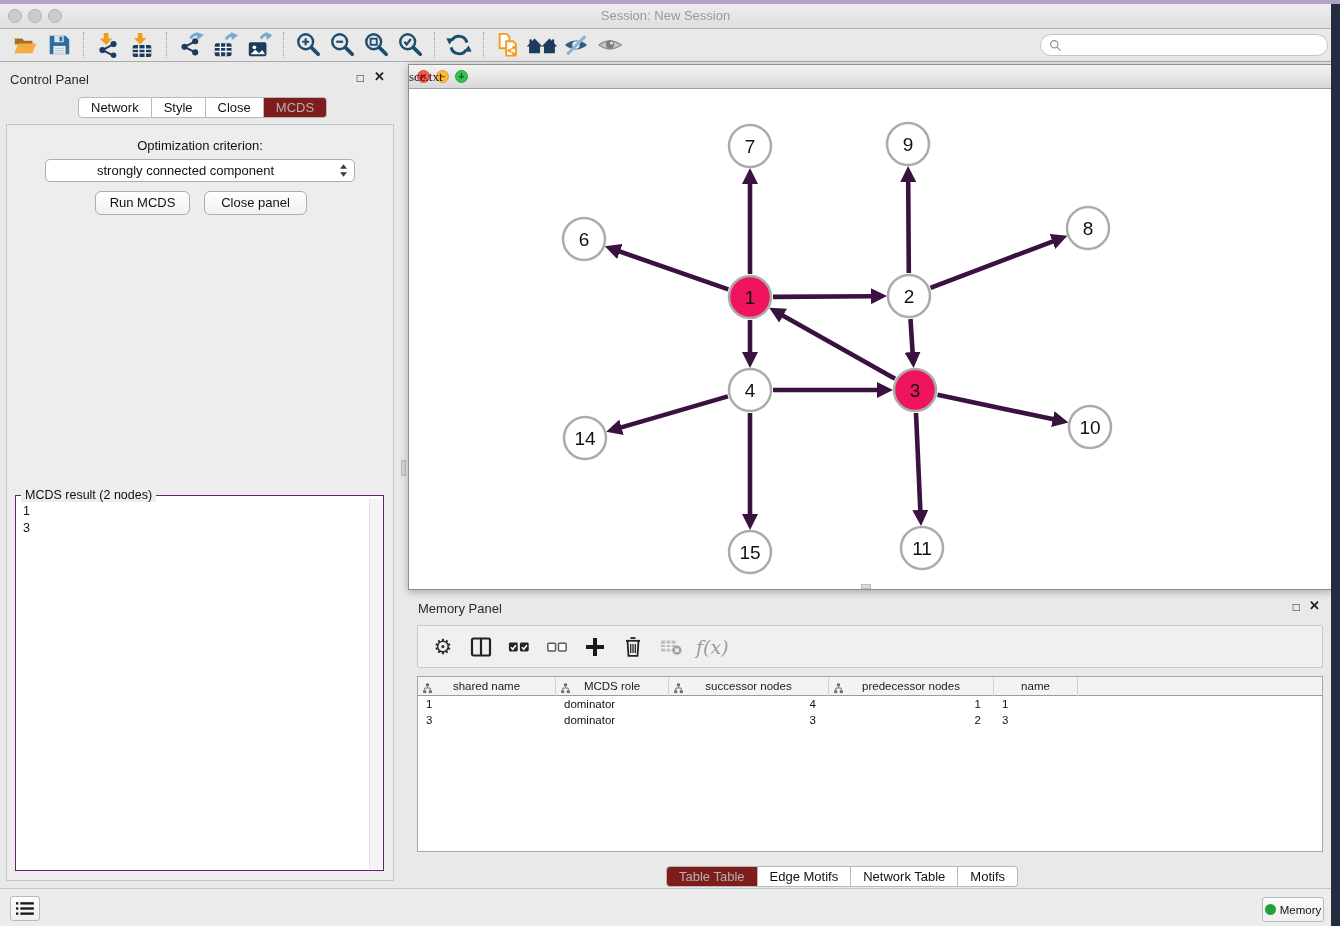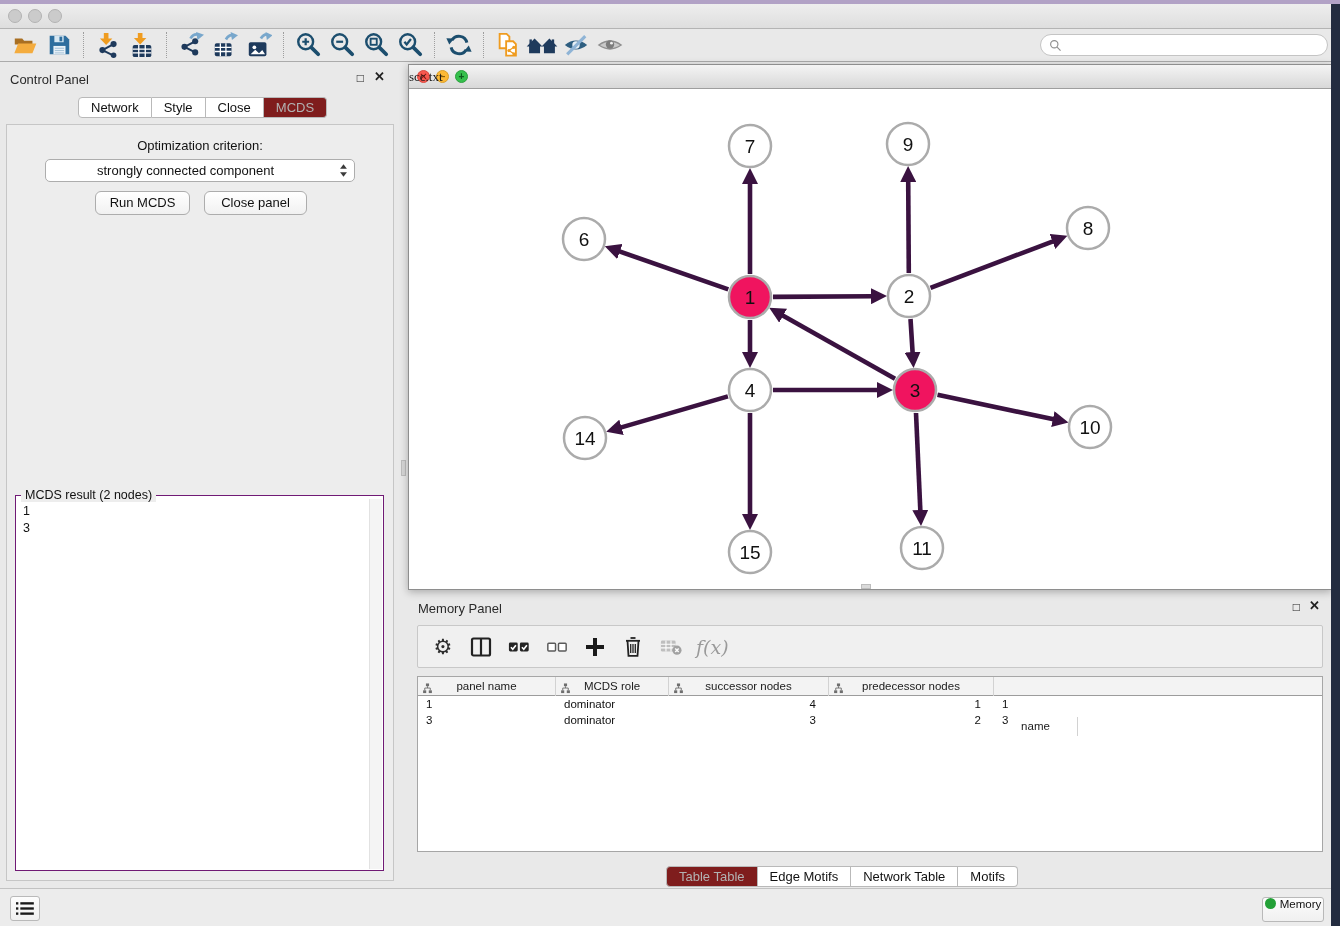--- a/index.html
+++ b/index.html
@@ -82,33 +82,34 @@
   .dt-row { display:flex; height:16px; font-size:11.5px; color:#111; cursor:default; }
   .dt-cell { height:16px; line-height:16px; white-space:nowrap; overflow:hidden; }
   .dt-cell.left { padding-left:8px; text-align:left; }
   .dt-cell.right { padding-right:13px; text-align:right; }
   .tp-tabs { left:258px; top:274px; }
 
   
   .statusbar { left:0; top:888px; width:1331px; height:38px; background:#ECECEC; border-top:1px solid #C2C2C2; }
   .list-btn { position:absolute; left:10px; top:7px; width:30px; height:25px; background:linear-gradient(#FDFDFD,#F0F0F0); border:1px solid #B9B9B9; border-radius:3px; display:flex; align-items:center; justify-content:center; }
   .list-btn svg { width:18px; height:15px; }
-  .memory-btn { position:absolute; left:1262px; top:8px; width:62px; height:25px; background:linear-gradient(#FDFDFD,#F0F0F0); border:1px solid #B9B9B9; border-radius:3px; display:flex; align-items:flex-start; justify-content:center; font-size:11.5px; color:#111; }
+  .memory-btn { position:absolute; left:1262px; top:8px; width:62px; height:25px; background:linear-gradient(#FDFDFD,#F0F0F0); border:1px solid #B9B9B9; border-radius:3px; display:flex; align-items:center; justify-content:center; font-size:11.5px; color:#111; }
   .memory-dot { width:11px; height:11px; border-radius:50%; margin-right:4px; flex:none; }
 </style>
 </head>
 <body>
 
 <div class="abs top-strip"></div>
 <div class="abs right-strip"></div>
 
 <div class="abs titlebar">
   <span class="tl-gray" style="left:8px"></span>
   <span class="tl-gray" style="left:28px"></span>
   <span class="tl-gray" style="left:48px"></span>
+  <div class="title-text">Session: New Session</div>
 </div>
 
 <div class="abs toolbar" id="main-toolbar">
     <button class="tb-btn">
       <svg viewBox="0 0 28 28">
         <path d="M3 23 V7 h8 l2 2.5 h9 v4 h-19" fill="#A96F22"></path>
         <path d="M2.5 23 l4.2 -10.5 h19.5 l-4.2 10.5 z" fill="#F4AC3E"></path>
       </svg>
     </button>
     <button class="tb-btn">
@@ -424,40 +425,40 @@
         <span class="fx">f(x)</span>
       </button>
     </div>
   <div class="dtable">
     <div class="dt-header" id="dt-header">
         <div class="dt-hcell" style="width: 138px;"><span class="tree"><svg viewBox="0 0 12 12">
               <path d="M6 3.5 v2 M3 8 V5.5 h6 V8" fill="none" stroke="#6E6E6E" stroke-width="1"></path>
               <rect x="4.3" y="0.5" width="3.4" height="3" fill="#6E6E6E"></rect>
               <rect x="1.2" y="8" width="3.4" height="3" fill="#6E6E6E"></rect>
               <rect x="7.4" y="8" width="3.4" height="3" fill="#6E6E6E"></rect>
-            </svg></span><span>panel name</span></div>
+            </svg></span><span>shared name</span></div>
         <div class="dt-hcell" style="width: 113px;"><span class="tree"><svg viewBox="0 0 12 12">
               <path d="M6 3.5 v2 M3 8 V5.5 h6 V8" fill="none" stroke="#6E6E6E" stroke-width="1"></path>
               <rect x="4.3" y="0.5" width="3.4" height="3" fill="#6E6E6E"></rect>
               <rect x="1.2" y="8" width="3.4" height="3" fill="#6E6E6E"></rect>
               <rect x="7.4" y="8" width="3.4" height="3" fill="#6E6E6E"></rect>
             </svg></span><span>MCDS role</span></div>
         <div class="dt-hcell" style="width: 160px;"><span class="tree"><svg viewBox="0 0 12 12">
               <path d="M6 3.5 v2 M3 8 V5.5 h6 V8" fill="none" stroke="#6E6E6E" stroke-width="1"></path>
               <rect x="4.3" y="0.5" width="3.4" height="3" fill="#6E6E6E"></rect>
               <rect x="1.2" y="8" width="3.4" height="3" fill="#6E6E6E"></rect>
               <rect x="7.4" y="8" width="3.4" height="3" fill="#6E6E6E"></rect>
             </svg></span><span>successor nodes</span></div>
         <div class="dt-hcell" style="width: 165px;"><span class="tree"><svg viewBox="0 0 12 12">
               <path d="M6 3.5 v2 M3 8 V5.5 h6 V8" fill="none" stroke="#6E6E6E" stroke-width="1"></path>
               <rect x="4.3" y="0.5" width="3.4" height="3" fill="#6E6E6E"></rect>
               <rect x="1.2" y="8" width="3.4" height="3" fill="#6E6E6E"></rect>
               <rect x="7.4" y="8" width="3.4" height="3" fill="#6E6E6E"></rect>
             </svg></span><span>predecessor nodes</span></div>
-        <div class="dt-hcell" style="width: 84px; margin-top: 40px;"><span>name</span></div>
+        <div class="dt-hcell" style="width: 84px;"><span>name</span></div>
       </div>
     <div id="dt-body">
         <div class="dt-row">
           <div class="dt-cell left" style="width: 138px;">1</div>
           <div class="dt-cell left" style="width: 113px;">dominator</div>
           <div class="dt-cell right" style="width: 160px;">4</div>
           <div class="dt-cell right" style="width: 165px;">1</div>
           <div class="dt-cell left" style="width: 84px;">1</div>
         </div>
         <div class="dt-row">

